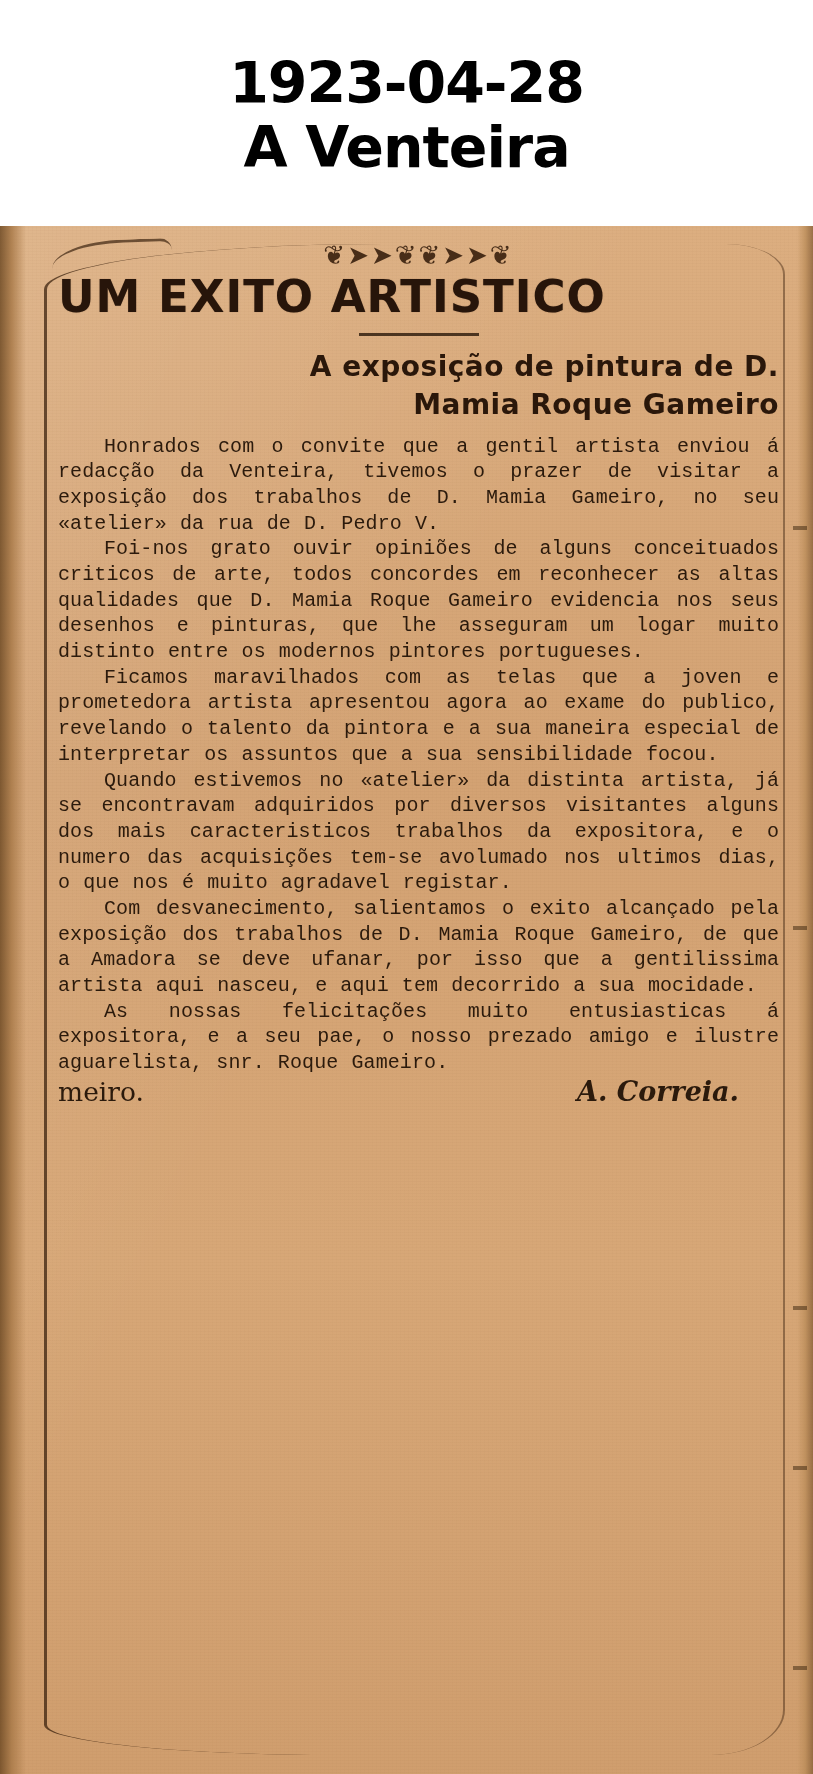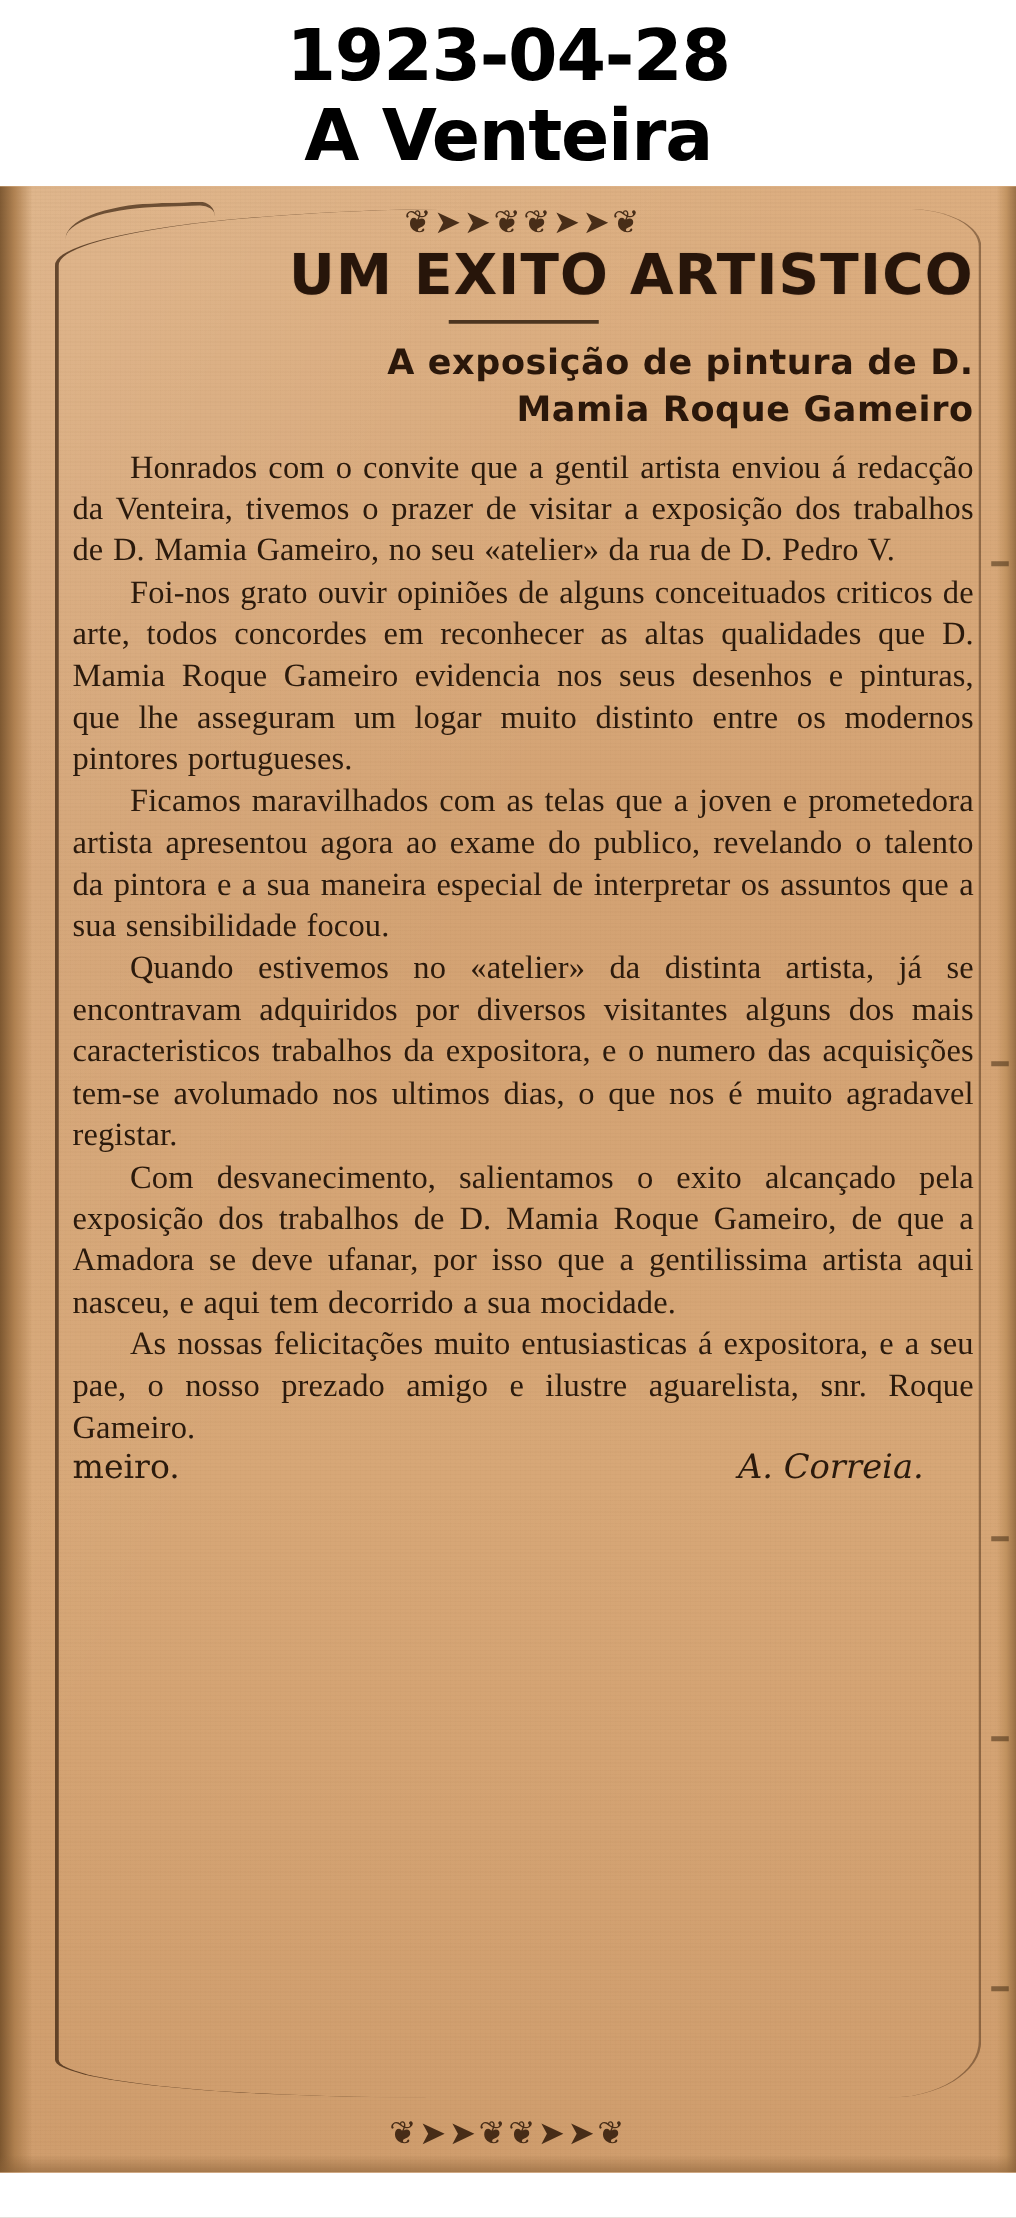--- a/index.html
+++ b/index.html
@@ -15,21 +15,21 @@
   }
   .page {
     position: relative;
     width: 813px;
     height: 1774px;
     background: #ffffff;
   }
 
   
   .header {
-    height: 149px;
+    height: 226px;
     background: #ffffff;
     display: flex;
     flex-direction: column;
     align-items: center;
     justify-content: center;
     padding-top: 6px;
     box-sizing: border-box;
   }
   .header .line {
     font-family: "DejaVu Sans", sans-serif;
@@ -139,21 +139,21 @@
     bottom: 16px;
     text-align: center;
     font-family: "DejaVu Sans", sans-serif;
     font-size: 26px;
     letter-spacing: 2px;
     color: #3c2310;
     opacity: .92;
   }
 
   .headline {
-    text-align: right;
+    text-align: left;
     font-family: "DejaVu Sans", sans-serif;
     font-weight: bold;
     font-size: 45px;
     letter-spacing: 1px;
     color: #27150a;
     margin: 2px 0 6px 0;
     text-shadow: 0 0 1px rgba(40,20,5,0.35);
     white-space: nowrap;
   }
   .rule {
@@ -171,42 +171,42 @@
     line-height: 1.35;
     color: #2a170a;
     letter-spacing: .5px;
     margin-bottom: 10px;
   }
   .subhead .l2 { display: block; }
 
   .body-text p {
     margin: 0;
     text-indent: 46px;
-    font-family: Liberation Serif, serif;
-    font-size: 26px;
+    font-family: Liberation Mono, monospace;
+    font-size: 20px;
     line-height: 1.285;
     color: #2b1a0c;
     text-align: justify;
     letter-spacing: .1px;
     word-spacing: 1px;
   }
   .sig-row {
     display: flex;
     justify-content: space-between;
     align-items: center;
   }
   .sig-row .left {
     font-family: "DejaVu Serif", serif;
     font-size: 26.5px;
     color: #2b1a0c;
   }
   .sig-row .right {
     font-family: "DejaVu Serif", serif;
     font-style: italic;
-    font-weight: normal;
+    font-weight: bold;
     font-size: 27px;
     color: #2b1a0c;
     padding-right: 40px;
   }
 </style>
 </head>
 <body>
 
 <div class="page">
 

